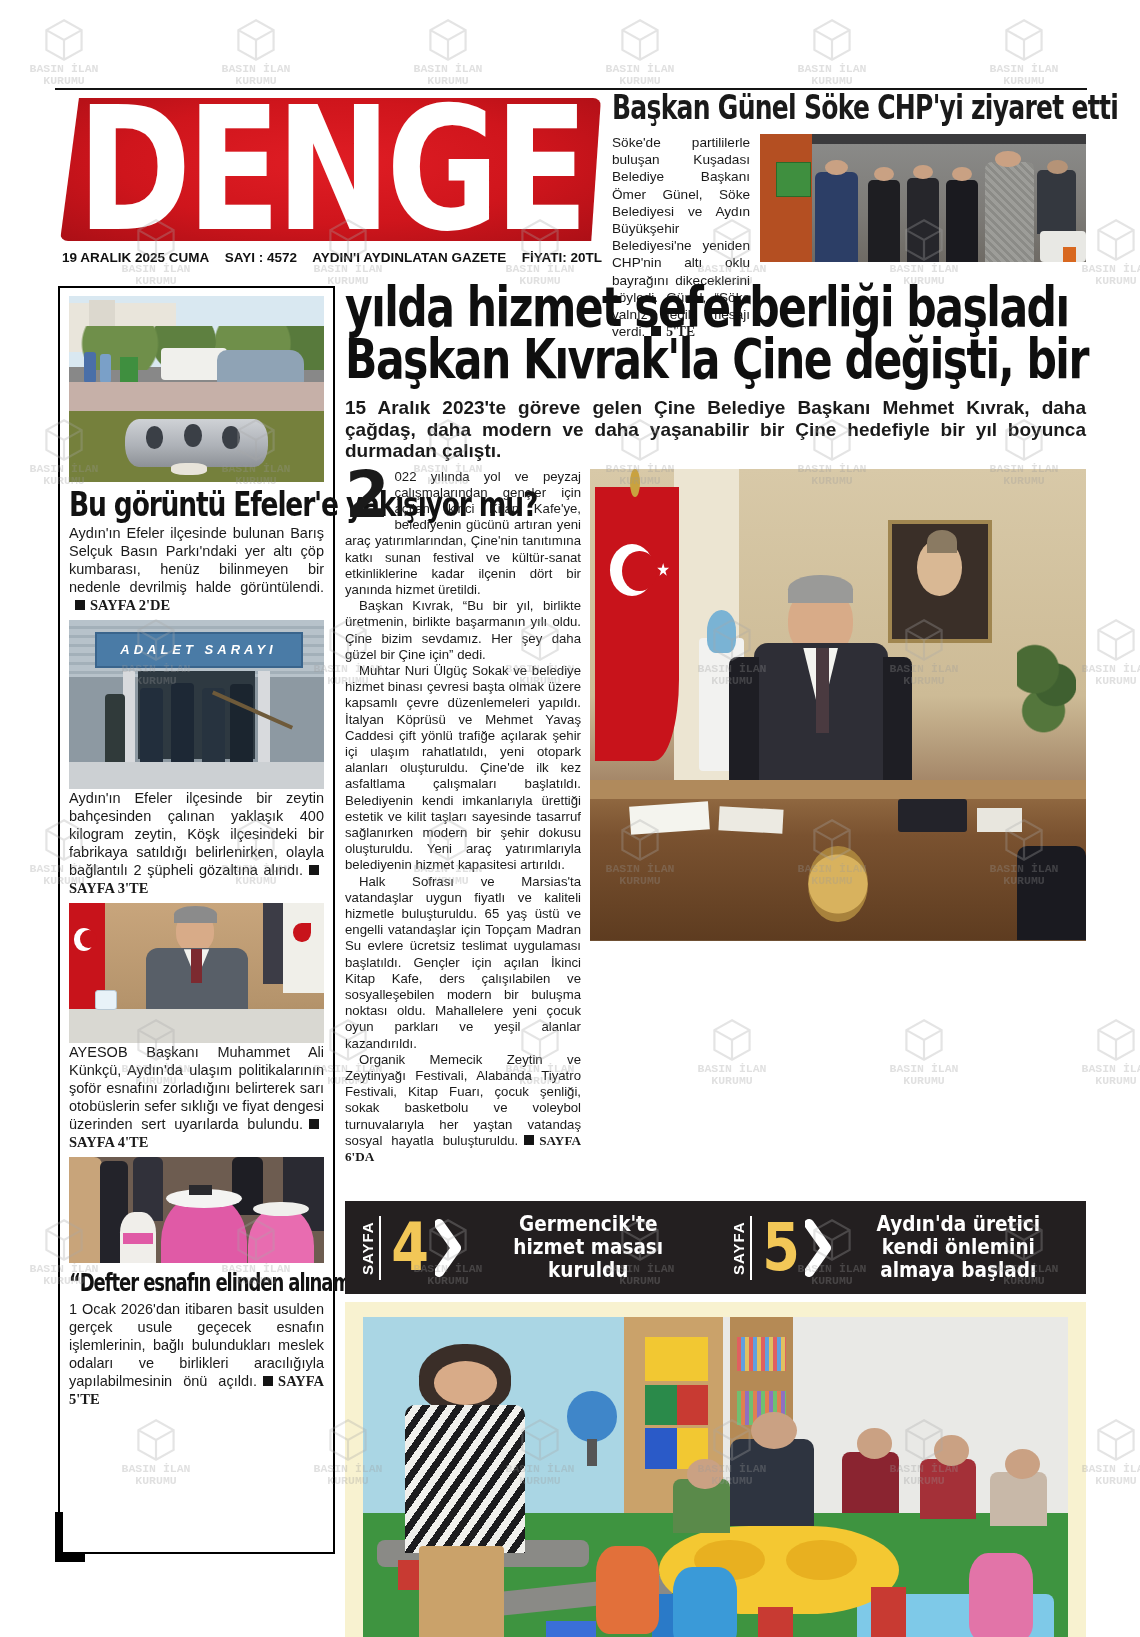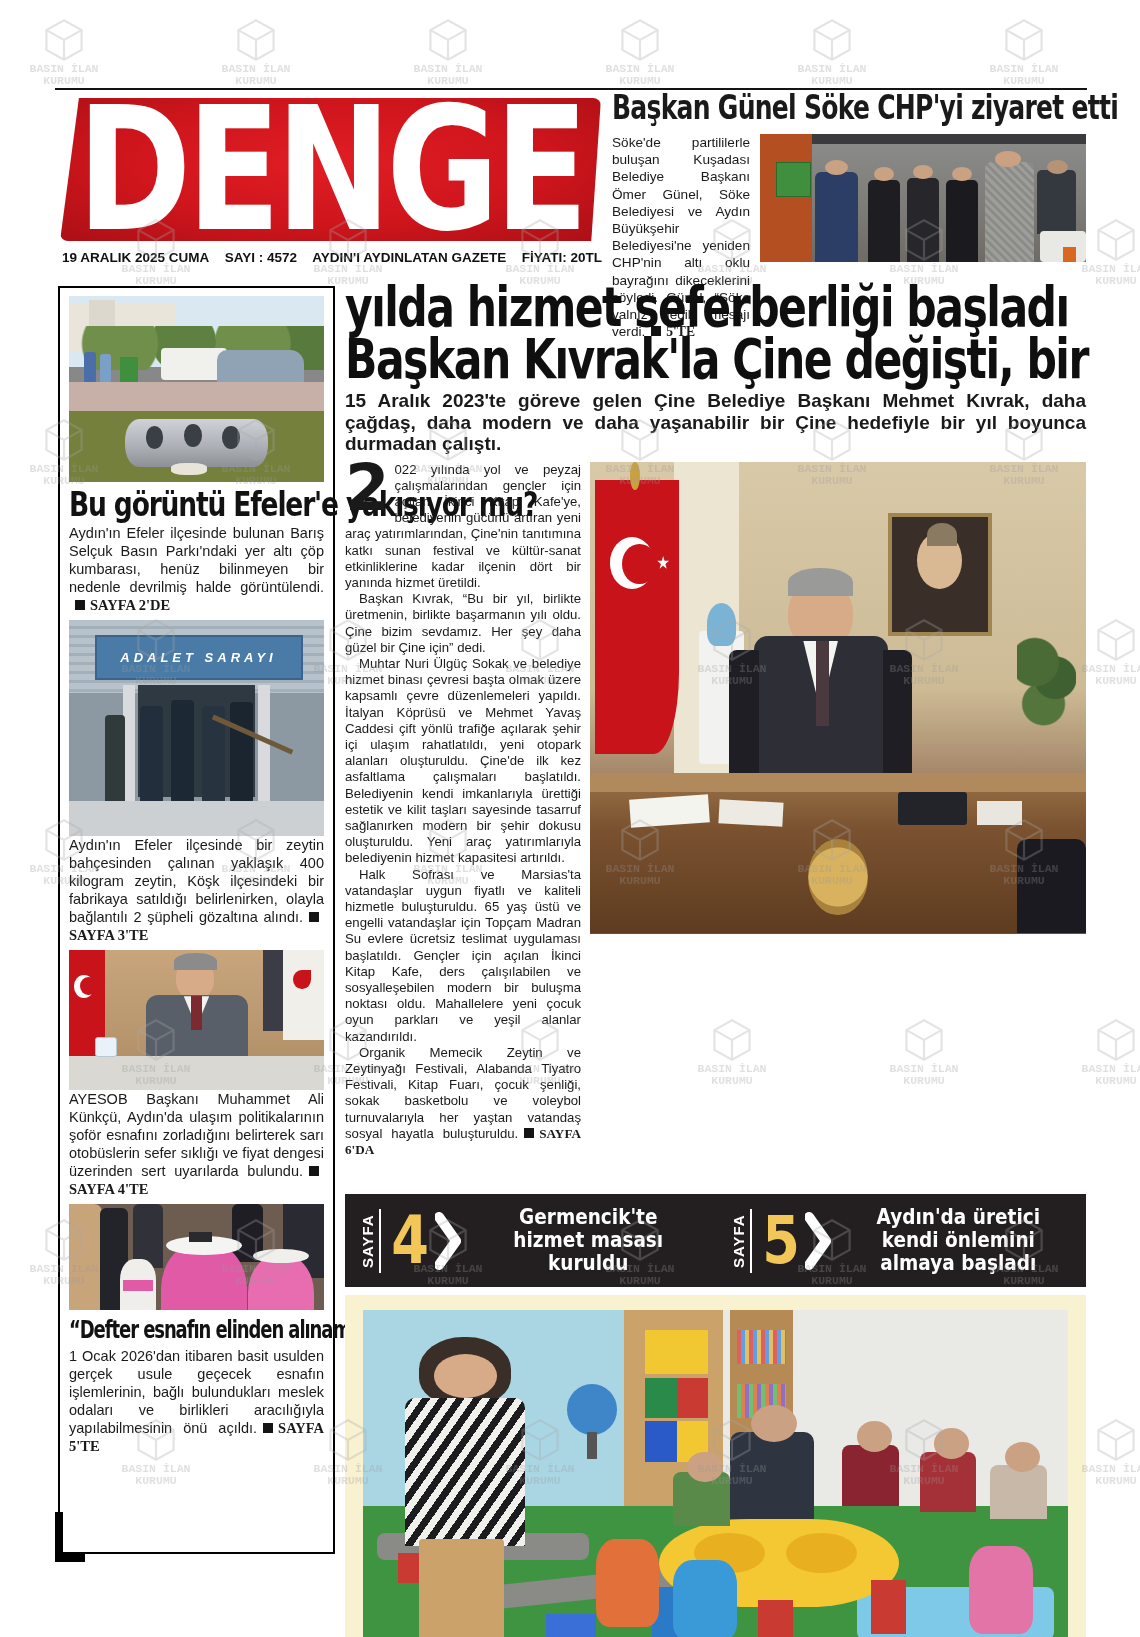--- a/index.html
+++ b/index.html
@@ -39,21 +39,21 @@
   .ls h2.small span{transform:scaleX(.72);}
   .ls p{margin:0 0 6px 0;font-size:14.5px;line-height:18px;text-align:justify;}
   .ls p .ind{text-indent:16px;}
   .sq{display:inline-block;width:10px;height:10px;background:#141414;margin:0 5px 0 6px;vertical-align:baseline;}
   .pref{font-weight:700;font-family:Liberation Serif, serif;}
   
   #main{position:absolute;left:345px;top:281px;width:741px;}
   .main-hl{font-family:"DejaVu Sans",sans-serif;font-weight:700;font-size:56px;line-height:52px;
         color:#0f0f0f;white-space:nowrap;}
   .main-hl span{display:inline-block;transform:scaleX(.76);transform-origin:0 50%;letter-spacing:-2px;}
-  .subhead{margin-top:5px;font-size:19px;font-weight:700;line-height:21.5px;text-align:justify;}
+  .subhead{margin-top:12px;font-size:19px;font-weight:700;line-height:21.5px;text-align:justify;}
   .main-row{display:flex;gap:9px;margin-top:7px;}
   .main-textcol{width:236px;font-size:13.2px;line-height:16.2px;text-align:justify;}
   .main-textcol p{margin:0;}
   .main-textcol p.ind{text-indent:14px;}
   .dropcap{float:left;font-family:"DejaVu Sans",sans-serif;font-weight:700;font-size:64px;line-height:48px;
         margin:2px 5px 0 0;}
   .main-photo{position:relative;width:496px;height:472px;overflow:hidden;background:#b09070;flex:none;}
   
   .banner{display:flex;margin-top:36px;height:93px;background:#231f20;}
   .teaser{flex:1;display:flex;align-items:center;padding-left:14px;}
@@ -140,21 +140,21 @@
         <i style="left:30%;top:70%;width:7%;height:12%;background:#3a3f46;border-radius:50%;"></i>
         <i style="left:45%;top:69%;width:7%;height:12%;background:#3a3f46;border-radius:50%;"></i>
         <i style="left:60%;top:70%;width:7%;height:12%;background:#3a3f46;border-radius:50%;"></i>
         <i style="left:40%;top:90%;width:14%;height:6%;background:#e8e4da;border-radius:40%;"></i>
       </div>
       <h2><span>Bu görüntü Efeler'e yakışıyor mu?</span></h2>
       <p><span class="ind">Aydın'ın Efeler ilçesinde bulunan Barış Selçuk Basın Parkı'ndaki yer altı çöp kumbarası, henüz bilinmeyen bir nedenle devrilmiş halde görüntülendi.</span><span class="sq"></span><span class="pref">SAYFA 2'DE</span></p>
     </div>
 
     <div class="ls">
-      <div class="ls-photo ph" style="height:216px;text-align:right;">
+      <div class="ls-photo ph" style="height:169px;text-align:right;">
         <i style="left:0;top:0;width:100%;height:34%;background:repeating-linear-gradient(180deg,#b7c2ca 0 6px,#a3b0b9 6px 9px);"></i>
         <i style="left:10%;top:7%;width:80%;height:19%;background:#4a7ba6;border:2px solid #39648c;display:flex;align-items:center;justify-content:center;position:absolute;color:#fff;font-weight:700;font-size:13px;letter-spacing:4px;font-family:'Liberation Sans',sans-serif;">ADALET SARAYI</i>
         <i style="left:0;top:34%;width:100%;height:52%;background:#8d99a2;"></i>
         <i style="left:27%;top:30%;width:46%;height:52%;background:#2e3941;"></i>
         <i style="left:21%;top:30%;width:5%;height:55%;background:#d8dadd;"></i>
         <i style="left:74%;top:30%;width:5%;height:55%;background:#d8dadd;"></i>
         <i style="left:28%;top:40%;width:9%;height:46%;background:#222e3c;border-radius:4px 4px 0 0;"></i>
         <i style="left:40%;top:37%;width:9%;height:50%;background:#1d2835;border-radius:4px 4px 0 0;"></i>
         <i style="left:52%;top:40%;width:9%;height:47%;background:#27333f;border-radius:4px 4px 0 0;"></i>
         <i style="left:63%;top:38%;width:9%;height:49%;background:#1b252f;border-radius:4px 4px 0 0;"></i>

